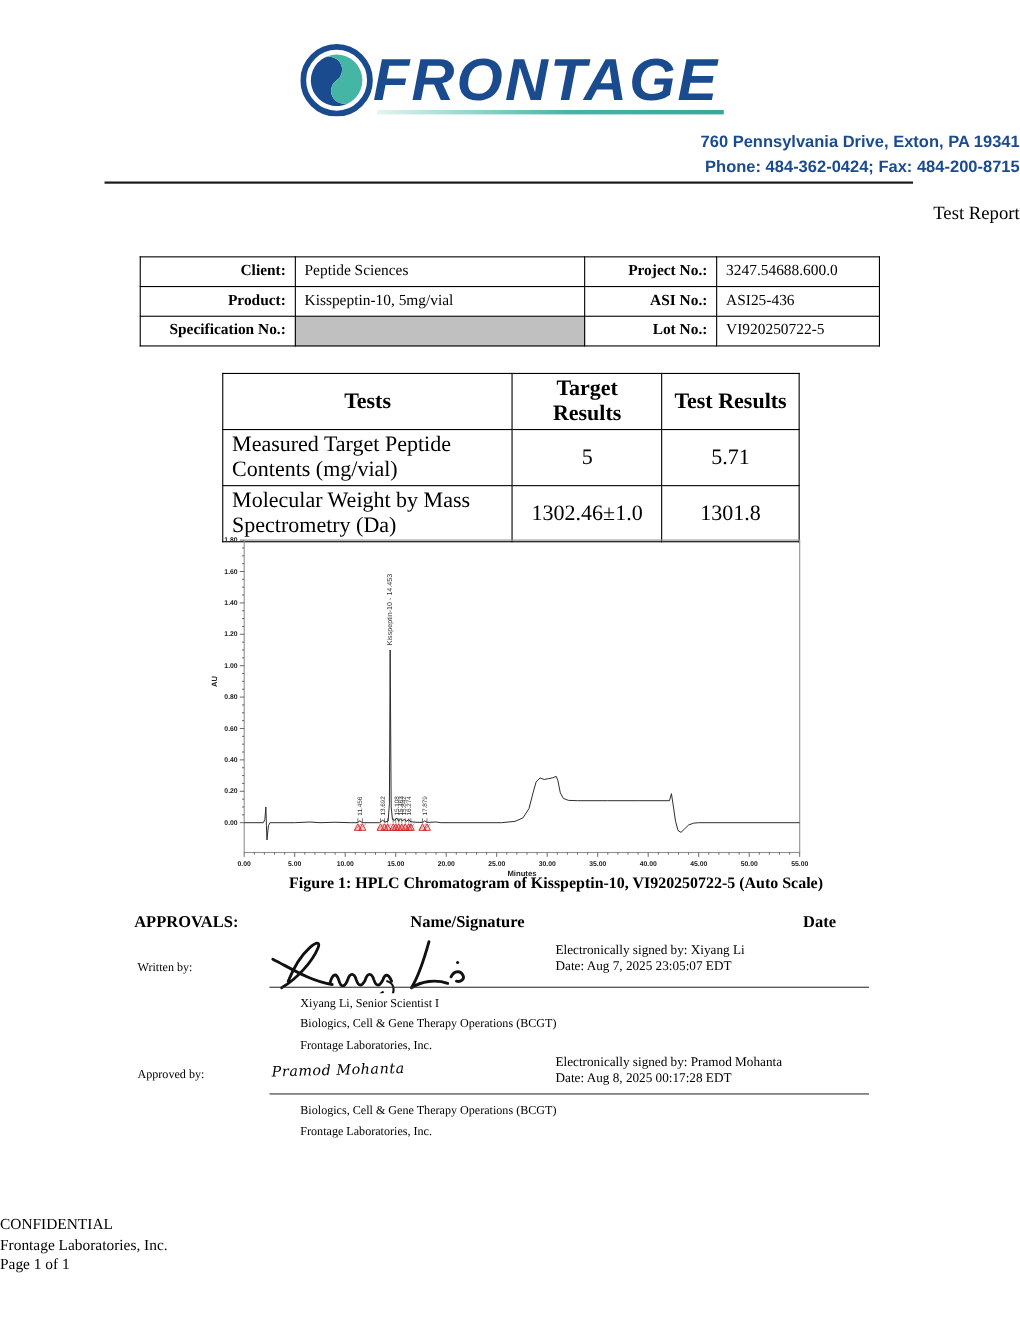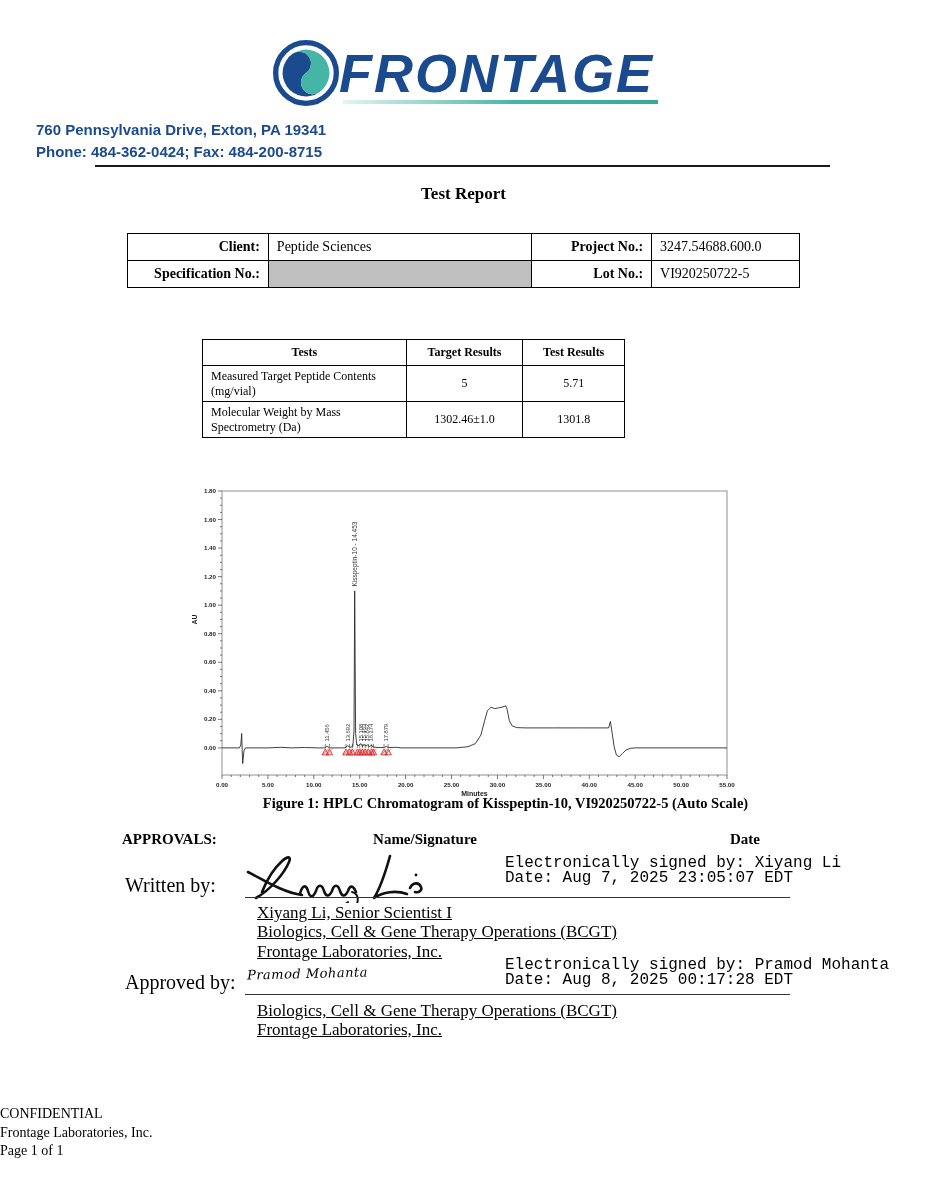--- a/index.html
+++ b/index.html
@@ -11,52 +11,52 @@
   
   .logo-row { position:absolute; top:40px; left:0; width:927px; display:flex; justify-content:center; align-items:center; }
   .logo-mark { width:66px; height:66px; }
   .logo-textwrap { position:relative; display:inline-block; }
   .logo-text {
     font-family:"Liberation Sans", sans-serif; font-weight:bold; font-style:italic;
     font-size:54px; letter-spacing:2px; color:#1b4b8f; line-height:1;
   }
   .logo-underline { position:absolute; left:4px; right:-4px; bottom:-4px; height:4px;
     background:linear-gradient(to right, rgba(69,181,165,0.15), #45b5a5 55%, #3aa898); }
-  .addr { position:absolute; left:0; width:927px; text-align:left;
-    font-family:"Liberation Sans", sans-serif; font-weight:bold; font-size:15px; color:#1b4b8f;padding-left:36px; }
+  .addr { position:absolute; left:0; width:927px; text-align:right;
+    font-family:"Liberation Sans", sans-serif; font-weight:bold; font-size:15px; color:#1b4b8f; }
   .addr1 { top:121px; }
   .addr2 { top:143px; }
   .header-rule { position:absolute; top:165px; left:95px; width:735px; height:2px; background:#1a1a1a; }
   
-  .report-title { position:absolute; top:184px; left:0; width:927px; text-align:center;
-    font-size:17px; font-weight:bold; }
+  .report-title { position:absolute; top:184px; left:0; width:927px; text-align:right;
+    font-size:17px; font-weight:normal; }
   
   table { border-collapse:collapse; }
   .info-table { position:absolute; top:233px; left:127px; width:673px; font-size:14px; }
   .info-table td { border:1px solid #000; height:27px; padding:2px 8px; vertical-align:middle; }
   .info-table .lbl { font-weight:bold; text-align:right; }
   .info-table .gray { background:#c0c0c0; }
-  .tests-table { position:absolute; top:339px; left:202px; width:423px; font-size:12px; }
+  .tests-table { position:absolute; top:339px; left:202px; width:525px; font-size:20px; }
   .tests-table th, .tests-table td { border:1px solid #000; padding:2px 8px; vertical-align:middle; }
   .tests-table th { font-weight:bold; text-align:center; height:26px; }
   .tests-table td.c { text-align:center; }
   .tests-table tr.r1 td { height:28px; }
   .tests-table tr.r2 td, .tests-table tr.r3 td { height:36px; }
   
   .chart-wrap { position:absolute; top:487px; left:185px; width:550px; height:312px; }
   .figure-caption { position:absolute; top:795px; left:0; width:927px; text-align:center;
     font-size:14.5px; font-weight:bold;margin-left:42px; }
   
   .approvals-heading { position:absolute; top:831px; left:122px; font-size:15px; font-weight:bold; }
   .approvals-colname { position:absolute; top:831px; left:330px; width:190px; text-align:center; font-size:15px; font-weight:bold; }
   .approvals-coldate { position:absolute; top:831px; left:650px; width:110px; text-align:right; font-size:15px; font-weight:bold; }
-  .sig-label { position:absolute; left:125px; font-size:20px;text-align:right; }
-  .esign { position:absolute; left:505px; font-family:Liberation Mono, monospace; font-size:16px; line-height:15px; color:#000; }
+  .sig-label { position:absolute; left:125px; font-size:11px;text-align:right; }
+  .esign { position:absolute; left:505px; font-family:Liberation Serif, serif; font-size:12px; line-height:15px; color:#000; }
   .sig-line { position:absolute; left:245px; width:545px; height:1px; background:#333; }
-  .sig-block { position:absolute; left:257px; font-size:17px; line-height:19.3px;text-decoration:underline; }
+  .sig-block { position:absolute; left:273px; font-size:11px; line-height:19.3px; }
   .written-sig-svg { position:absolute; left:240px; top:848px; width:220px; height:55px; }
   .approved-sig { position:absolute; left:247px; top:966px; font-family:"DejaVu Serif", serif;
     font-style:italic; font-size:13px; transform:rotate(-1.5deg); letter-spacing:0.5px; }
   
   .footer { position:absolute; top:1105px; left:0; width:927px; text-align:left;
     font-size:14px; line-height:18.5px; }
 </style>
 </head>
 <body>
 
@@ -81,20 +81,26 @@
 
   <div class="report-title">Test Report</div>
 
   <table class="info-table">
     <tbody>
         <tr>
       <td class="lbl" style="width:141px">Client:</td>
       <td style="width:264px">Peptide Sciences</td>
       <td class="lbl" style="width:120px">Project No.:</td>
       <td style="width:148px">3247.54688.600.0</td>
+    </tr>
+    <tr>
+      <td class="lbl">Product:</td>
+      <td>Kisspeptin-10, 5mg/vial</td>
+      <td class="lbl">ASI No.:</td>
+      <td>ASI25-436</td>
     </tr>
     <tr>
       <td class="lbl">Specification No.:</td>
       <td class="gray"></td>
       <td class="lbl">Lot No.:</td>
       <td>VI920250722-5</td>
     </tr>
   </tbody>
     </table>
 

